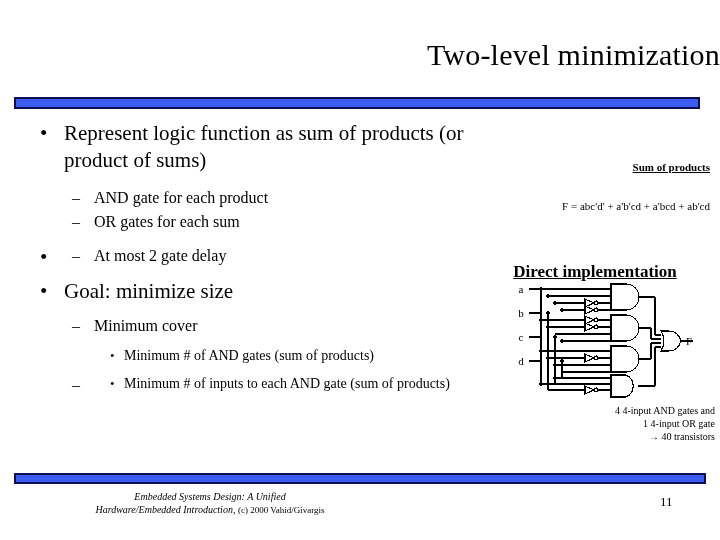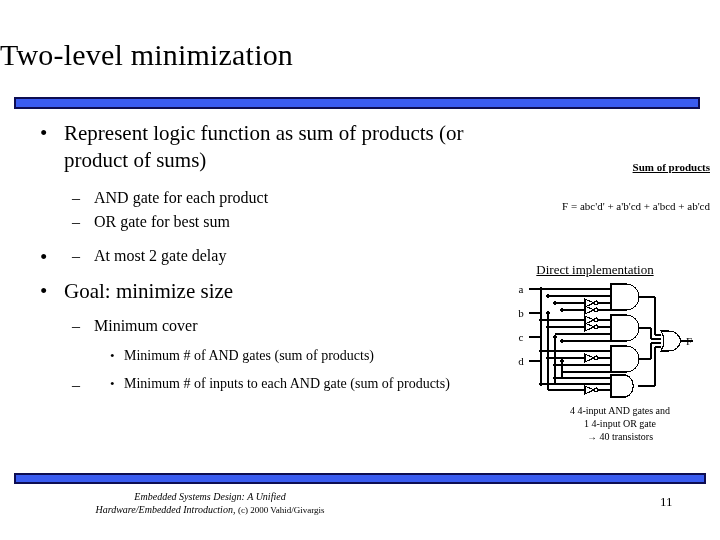--- a/index.html
+++ b/index.html
@@ -15,21 +15,21 @@
     font-family: "Liberation Serif", "DejaVu Serif", serif;
     color: #000000;
   }
 
   
   .slide-title {
     position: absolute;
     left: 0;
     top: 36px;
     width: 720px;
-    text-align: left;
+    text-align: right;
     font-size: 30px;
     line-height: 38px;
     font-weight: normal;
     letter-spacing: 0.2px;
   }
 
   
   .rule {
     position: absolute;
     background: #3a5cf0;
@@ -121,41 +121,41 @@
     margin-top: 24px;
     white-space: nowrap;
   }
 
   .impl-head {
     position: absolute;
     left: 480px;
     top: 262px;
     width: 230px;
     text-align: center;
-    font-size: 13px;
-    font-weight: normal;
+    font-size: 17px;
+    font-weight: bold;
     text-decoration: underline;
   }
 
   .circuit {
     position: absolute;
     left: 515px;
     top: 280px;
     width: 180px;
     height: 118px;
   }
 
   .note {
     position: absolute;
     left: 525px;
     top: 404px;
     width: 190px;
     font-size: 10px;
     line-height: 13px;
-    text-align: center;
+    text-align: right;
   }
   .note .arrow-line { }
 
   
   .footer {
     position: absolute;
     left: 30px;
     top: 490px;
     width: 360px;
     text-align: center;
@@ -191,21 +191,21 @@
     <span>Represent logic function as sum of products (or product of sums)</span>
   </div>
 
   <div class="b2 sp-a">
     <span class="mark">–</span>
     <span>AND gate for each product</span>
   </div>
 
   <div class="b2">
     <span class="mark">–</span>
-    <span>OR gate for best sum</span>
+    <span>OR gates for each sum</span>
   </div>
 
   <div class="b1 sp-b">
     <span class="mark">•</span>
   </div>
 
   <div class="b2 sp-c">
     <span class="mark">–</span>
     <span>At most 2 gate delay</span>
   </div>

